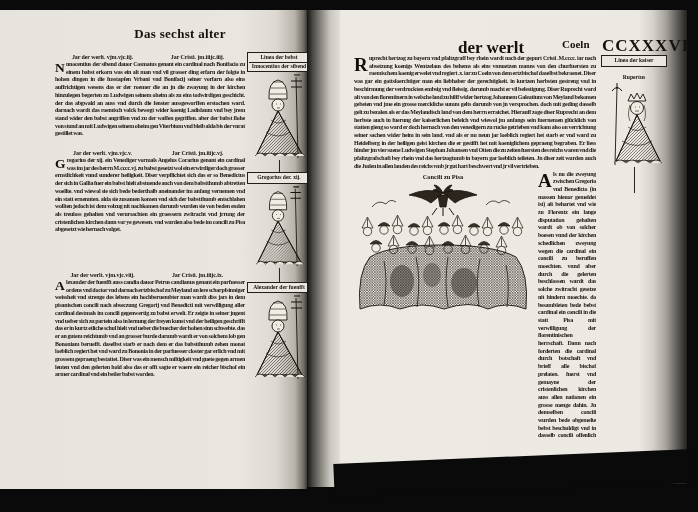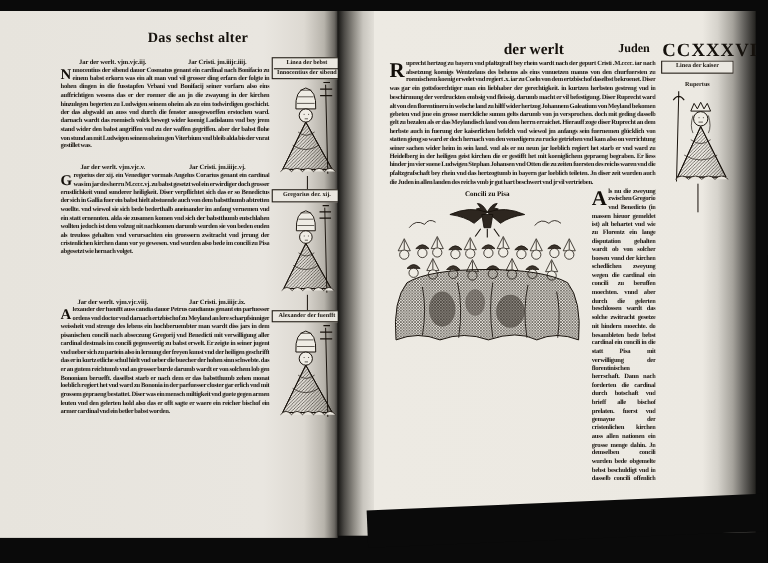--- a/index.html
+++ b/index.html
@@ -35,21 +35,21 @@
   .lin-rule-left{position:absolute;left:311px;top:44px;width:1px;height:376px;background:#2a241d;}
   .plabel{border:1px solid #241e17;background:#eae7e0;text-align:center;
     font-size:5.6px;font-weight:bold;line-height:7.5px;color:#17120c;padding:1px 1px;}
   .plabel .l1{border-bottom:1px solid #241e17;display:block;}
   .plabel .l2{display:block;}
   .freelabel{text-align:center;font-size:5.6px;font-weight:bold;color:#17120c;line-height:8px;}
   .descend{width:1px;background:#2a241d;margin:0 auto;}
   .portrait{display:block;margin:0 auto;}
   
   #rp-header{position:absolute;left:0;top:26px;width:347px;height:16px;color:#15110c;}
-  #rp-h-werlt{position:absolute;left:118px;top:2px;font-size:14px;font-weight:bold;}
+  #rp-h-werlt{position:absolute;left:118px;top:2px;font-size:17px;font-weight:bold;}
   #rp-h-blat{position:absolute;left:222px;top:2px;font-size:11px;font-weight:bold;}
   #rp-h-folio{position:absolute;left:262px;top:0;font-size:17px;font-weight:bold;letter-spacing:1px;}
   #rp-flow{position:absolute;left:14px;top:45px;width:313px;height:382px;overflow:hidden;}
   #rp-lineage{float:right;width:66px;height:174px;margin-left:5px;margin-bottom:2px;}
   #rp-lineage .plabel{margin-bottom:6px;}
   #rp-para1{max-height:212px;overflow:hidden;}
   #rp-woodcut{float:left;width:178px;margin:2px 6px 2px 0;}
   #wc-caption{text-align:center;font-size:6.4px;font-weight:bold;color:#17120c;line-height:8px;}
 </style>
 </head>
@@ -153,21 +153,21 @@
           <use href="#pope-fig"></use>
         </svg>
     </div>
   </div>
 
   <div id="gutter"></div>
 
   <div id="page-right" class="page">
     <div id="rp-header">
       <span id="rp-h-werlt">der werlt</span>
-      <span id="rp-h-blat">Juden</span>
+      <span id="rp-h-blat">Coeln</span>
       <span id="rp-h-folio">CCXXXVI</span>
     </div>
 
     <div id="rp-flow">
 
       <div id="rp-lineage">
         <div class="plabel">
           <span>Linea der kaiser</span>
         </div>
         <div class="freelabel">Rupertus</div>

